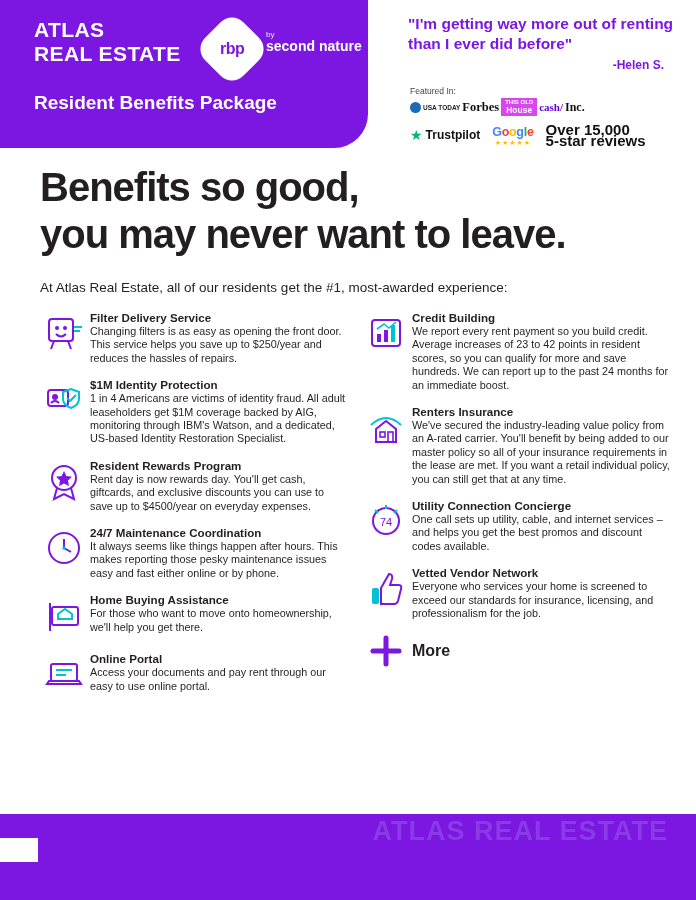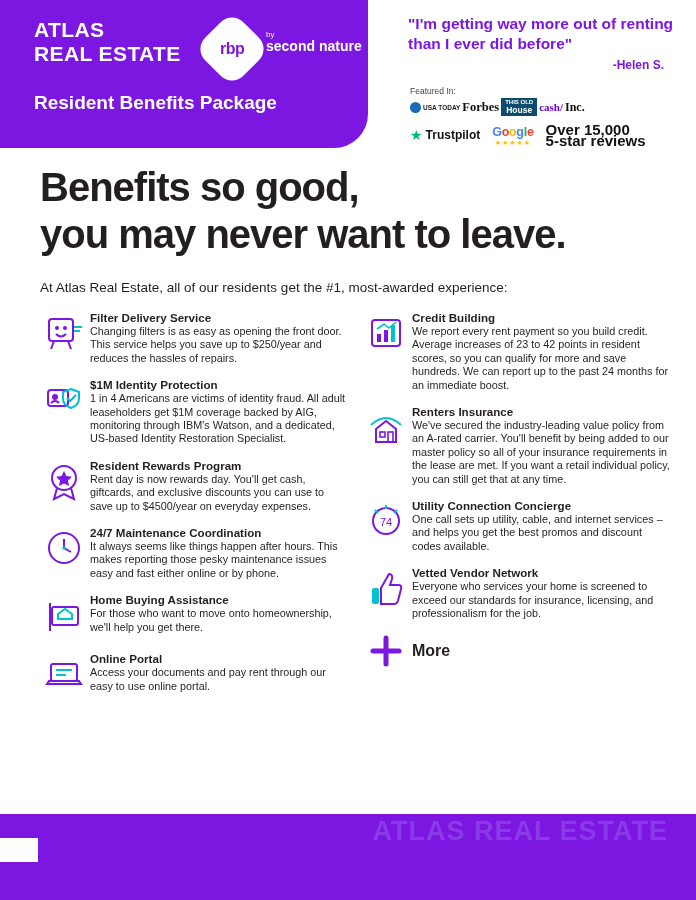--- a/index.html
+++ b/index.html
@@ -55,21 +55,21 @@
   }
   .featured-label{font-size:8.5px;color:#444;margin:14px 0 2px 10px;}
   .logos-row{
     display:flex;align-items:center;gap:2px;margin-left:10px;height:18px;
   }
   .logo-usatoday{display:flex;align-items:center;gap:2px;}
   .usat-dot{width:11px;height:11px;border-radius:50%;background:#1c6bba;}
   .usat-text{font-size:6.5px;font-weight:bold;color:#222;line-height:7px;}
   .logo-forbes{font-family:"Liberation Serif",serif;font-weight:bold;font-size:12.5px;color:#111;}
   .logo-house{
-    background:#0c4a6e;color:#fff;font-size:6px;font-weight:bold;text-align:center;
+    background:#d946ef;color:#fff;font-size:6px;font-weight:bold;text-align:center;
     padding:1px 4px;line-height:7px;
   }
   .logo-house b{font-size:8.5px;display:block;line-height:9px;}
   .logo-yahoo{font-size:11px;font-weight:bold;color:#5f01d1;font-family:"Liberation Serif",serif;}
   .logo-inc{font-family:"Liberation Serif",serif;font-weight:bold;font-size:12px;color:#111;}
 
   .logos-row2{display:flex;align-items:center;gap:12px;margin:8px 0 0 10px;}
   .logo-trustpilot{display:flex;align-items:center;gap:3px;}
   .tp-star{color:#00b67a;font-size:14px;line-height:14px;}
   .tp-text{font-size:12px;font-weight:bold;color:#111;}

